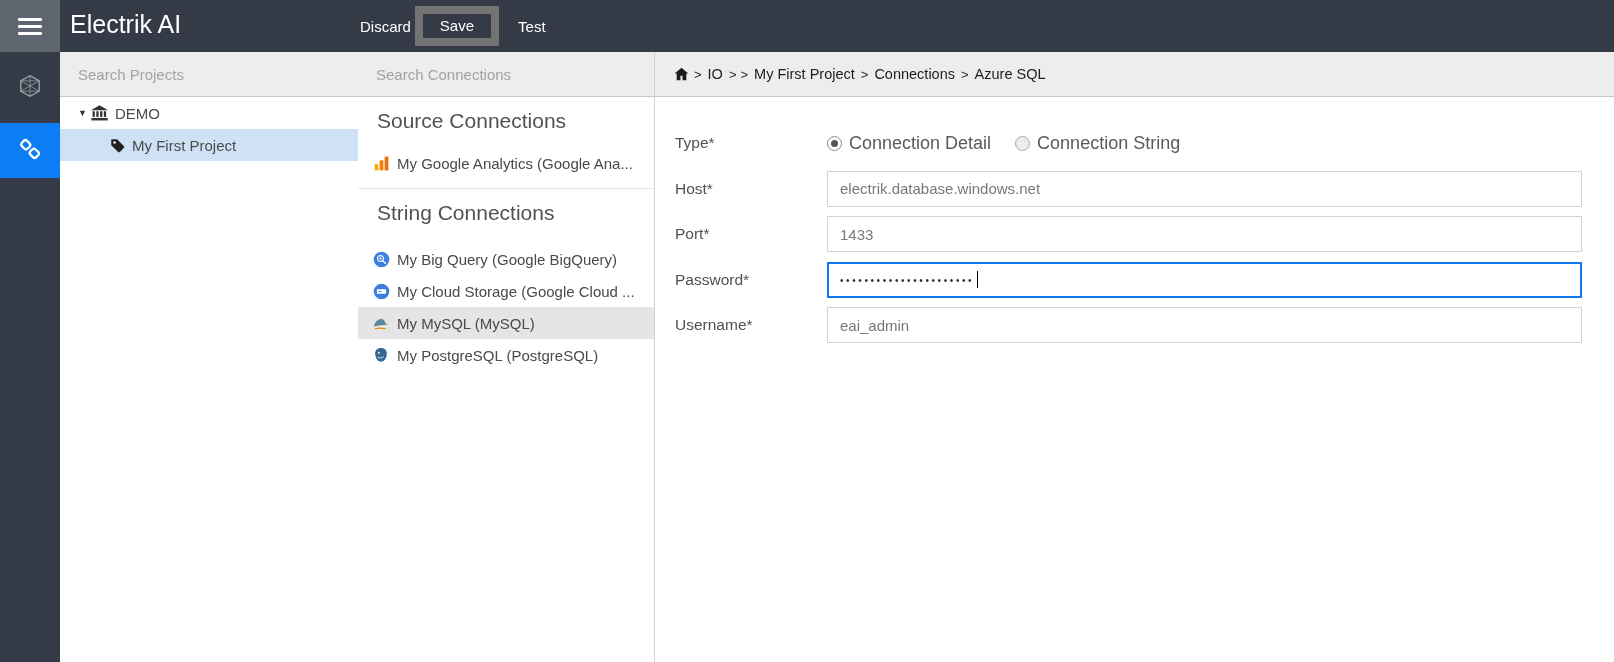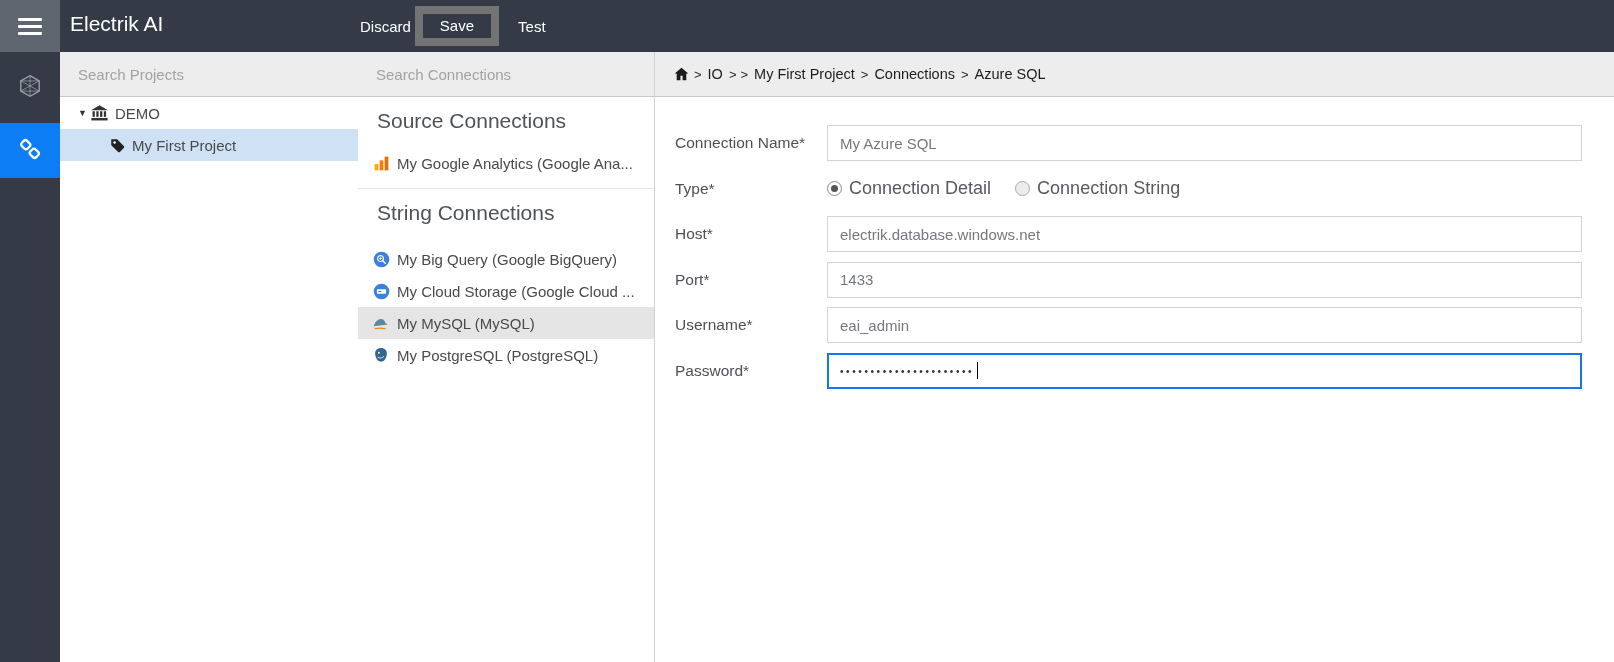--- a/index.html
+++ b/index.html
@@ -18,21 +18,21 @@
     background:#343b46;
   }
   .menu-btn {
     position:absolute; left:0; top:0; width:60px; height:52px;
     background:#60666f; display:flex; flex-direction:column;
     justify-content:center; align-items:center; gap:4px; cursor:pointer;
   }
   .menu-btn .bar { width:24px; height:3px; background:#ffffff; border-radius:1px; }
   .app-title {
     position:absolute; left:70px; top:0; height:48px;
-    display:flex; align-items:center; color:#ffffff; font-size:21px;
+    display:flex; align-items:center; color:#ffffff; font-size:25px;
   }
   .nav-actions {
     position:absolute; left:352px; top:0; height:52px;
     display:flex; align-items:center;
   }
   .nav-btn {
     background:none; border:none; color:#ffffff; font-size:15px;
     font-family:"Liberation Sans", sans-serif; cursor:pointer; padding:0;
   }
   .discard-btn { margin-left:8px; }
@@ -290,24 +290,20 @@
     <span class="sep">&gt;</span>
     <span class="sep">&gt;</span>
     <span class="crumb">My First Project</span>
     <span class="sep">&gt;</span>
     <span class="crumb">Connections</span>
     <span class="sep">&gt;</span>
     <span class="crumb">Azure SQL</span>
   </div>
 
   <form class="form">
-    <div class="form-row">
-      <label class="form-label">Connection Name*</label>
-      <input class="form-input" type="text" value="My Azure SQL" style="">
-    </div>
 
     <div class="form-row">
       <label class="form-label">Type*</label>
       <div class="radio-group">
         <span class="radio-option">
           <span class="radio-circle checked"></span>
           <span>Connection Detail</span>
         </span>
         <span class="radio-option">
           <span class="radio-circle unchecked"></span>
@@ -321,25 +317,25 @@
       <input class="form-input" type="text" value="electrik.database.windows.net" style="">
     </div>
 
     <div class="form-row">
       <label class="form-label">Port*</label>
       <input class="form-input" type="text" value="1433" style="">
     </div>
 
 
     <div class="form-row">
-      <label class="form-label">Username*</label>
-      <input class="form-input" type="text" value="eai_admin" style="">
-    </div>
-
-    <div class="form-row">
       <label class="form-label">Password*</label>
       <div class="password-input">
         <span class="password-dots">••••••••••••••••••••••</span>
         <span class="text-caret"></span>
       </div>
     </div>
+
+    <div class="form-row">
+      <label class="form-label">Username*</label>
+      <input class="form-input" type="text" value="eai_admin" style="">
+    </div>
   </form>
 </main>
 
 </body></html>

